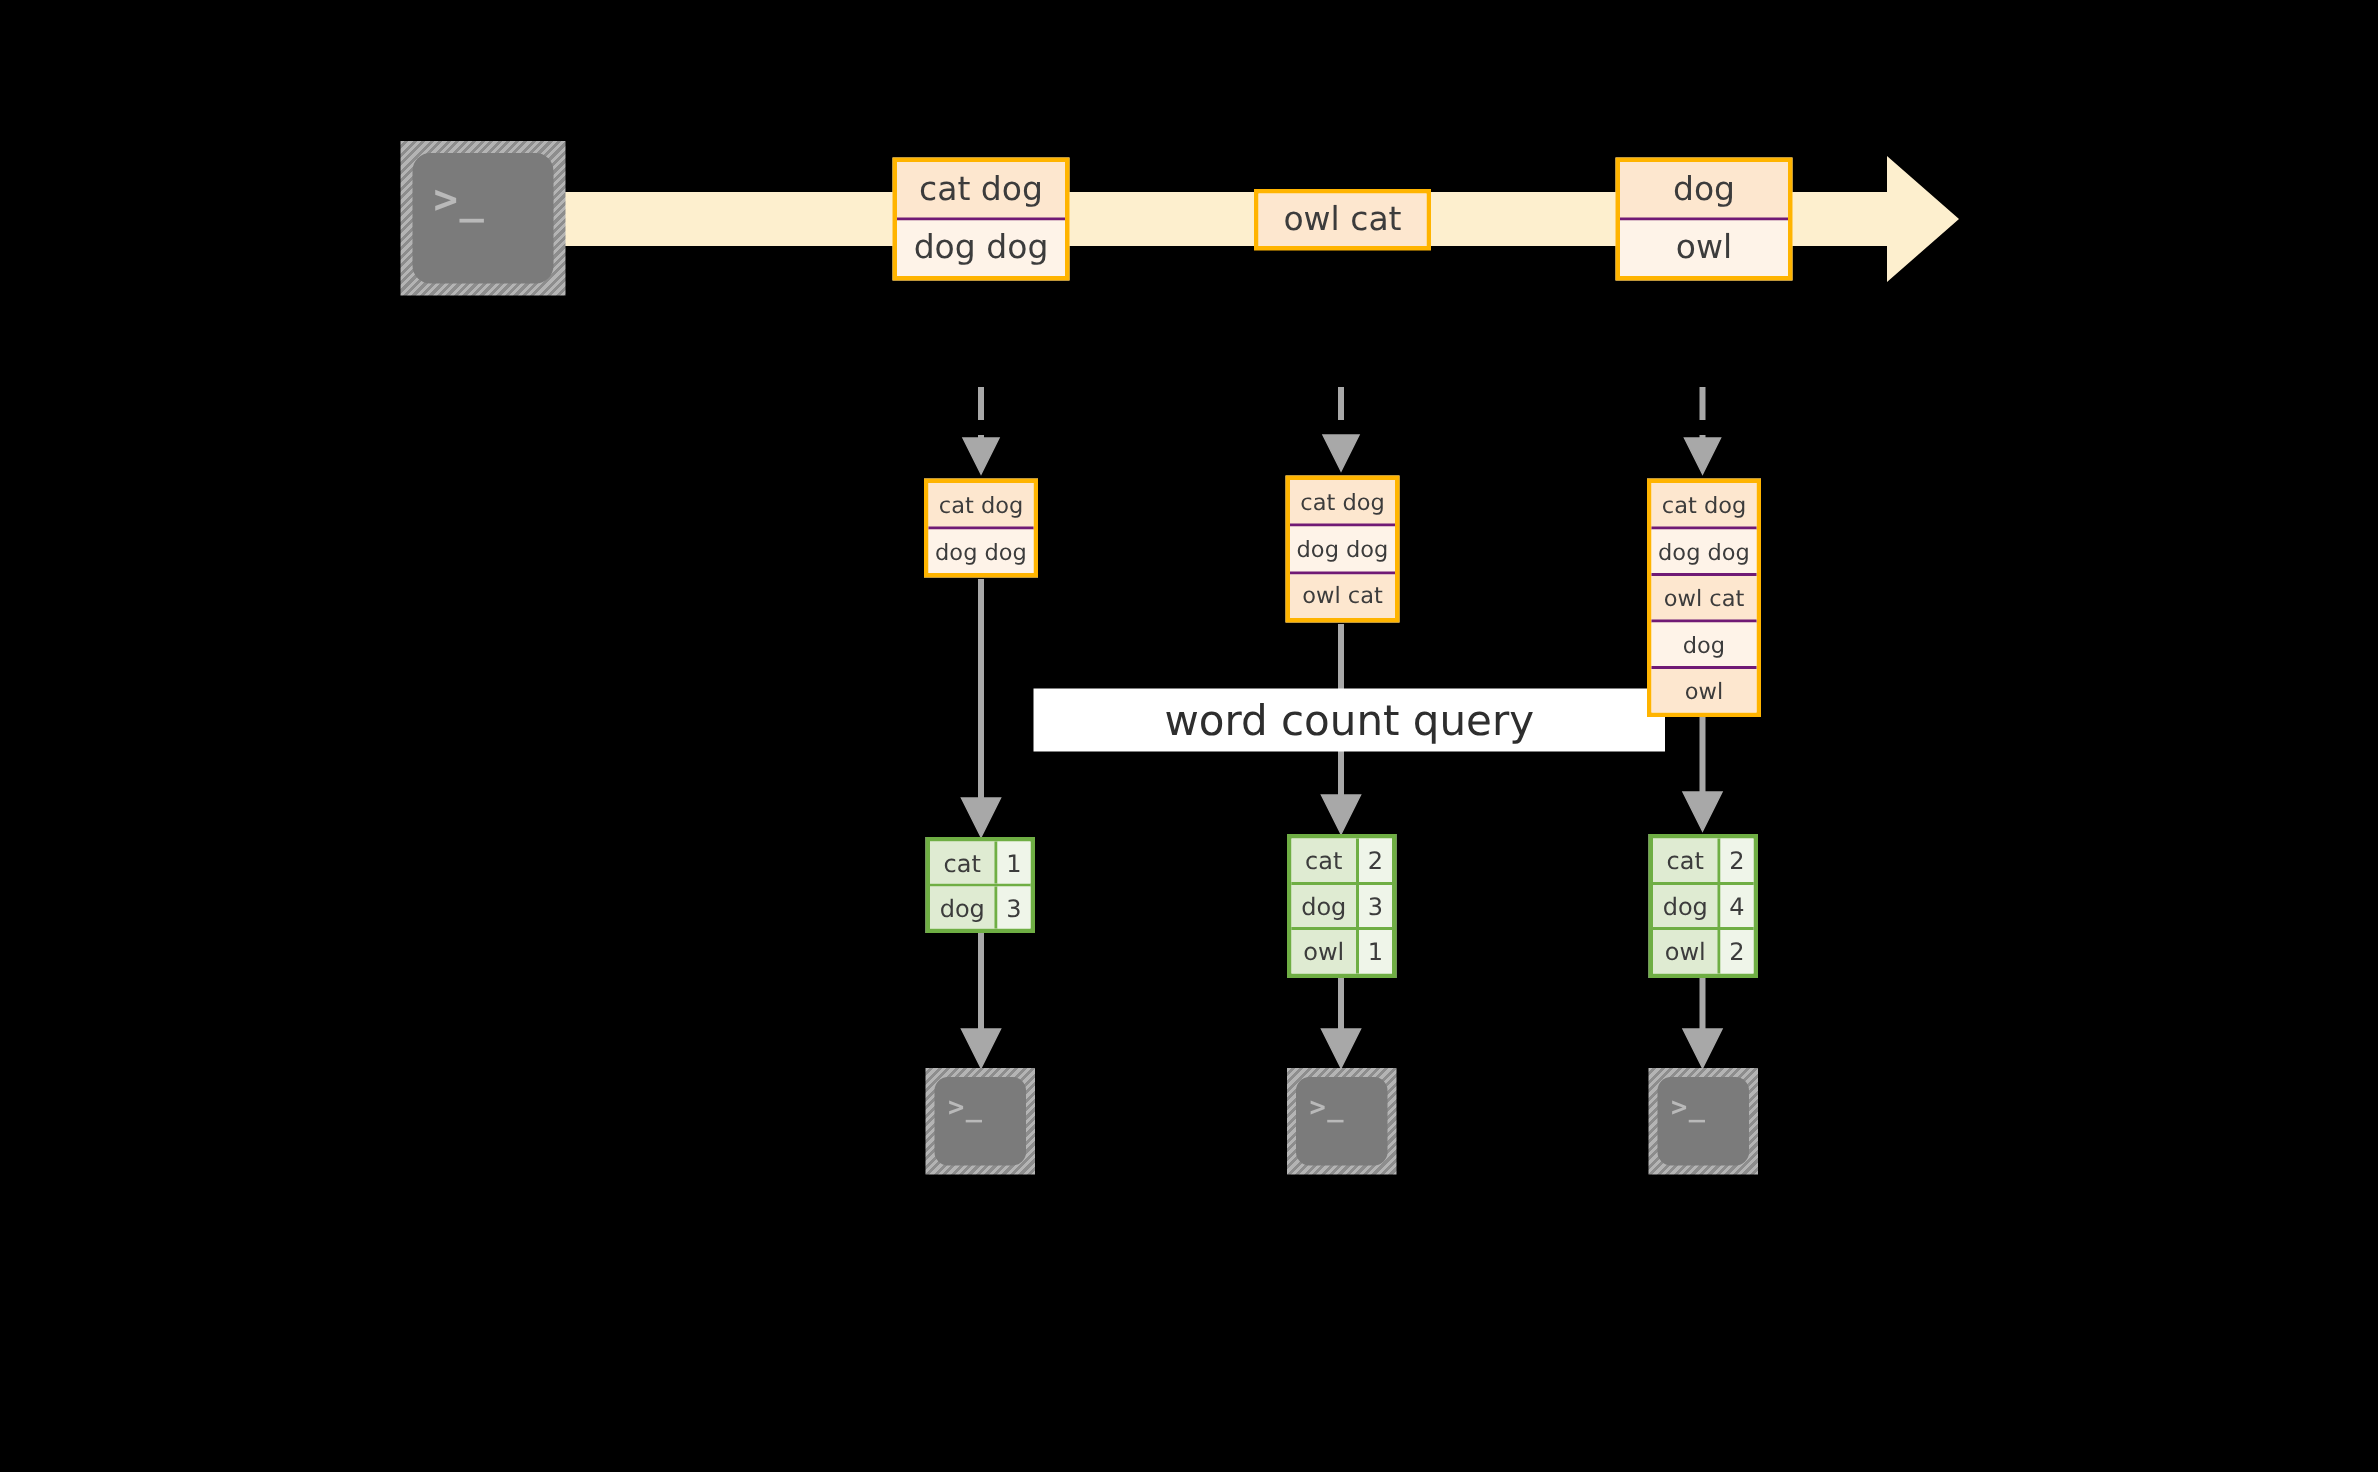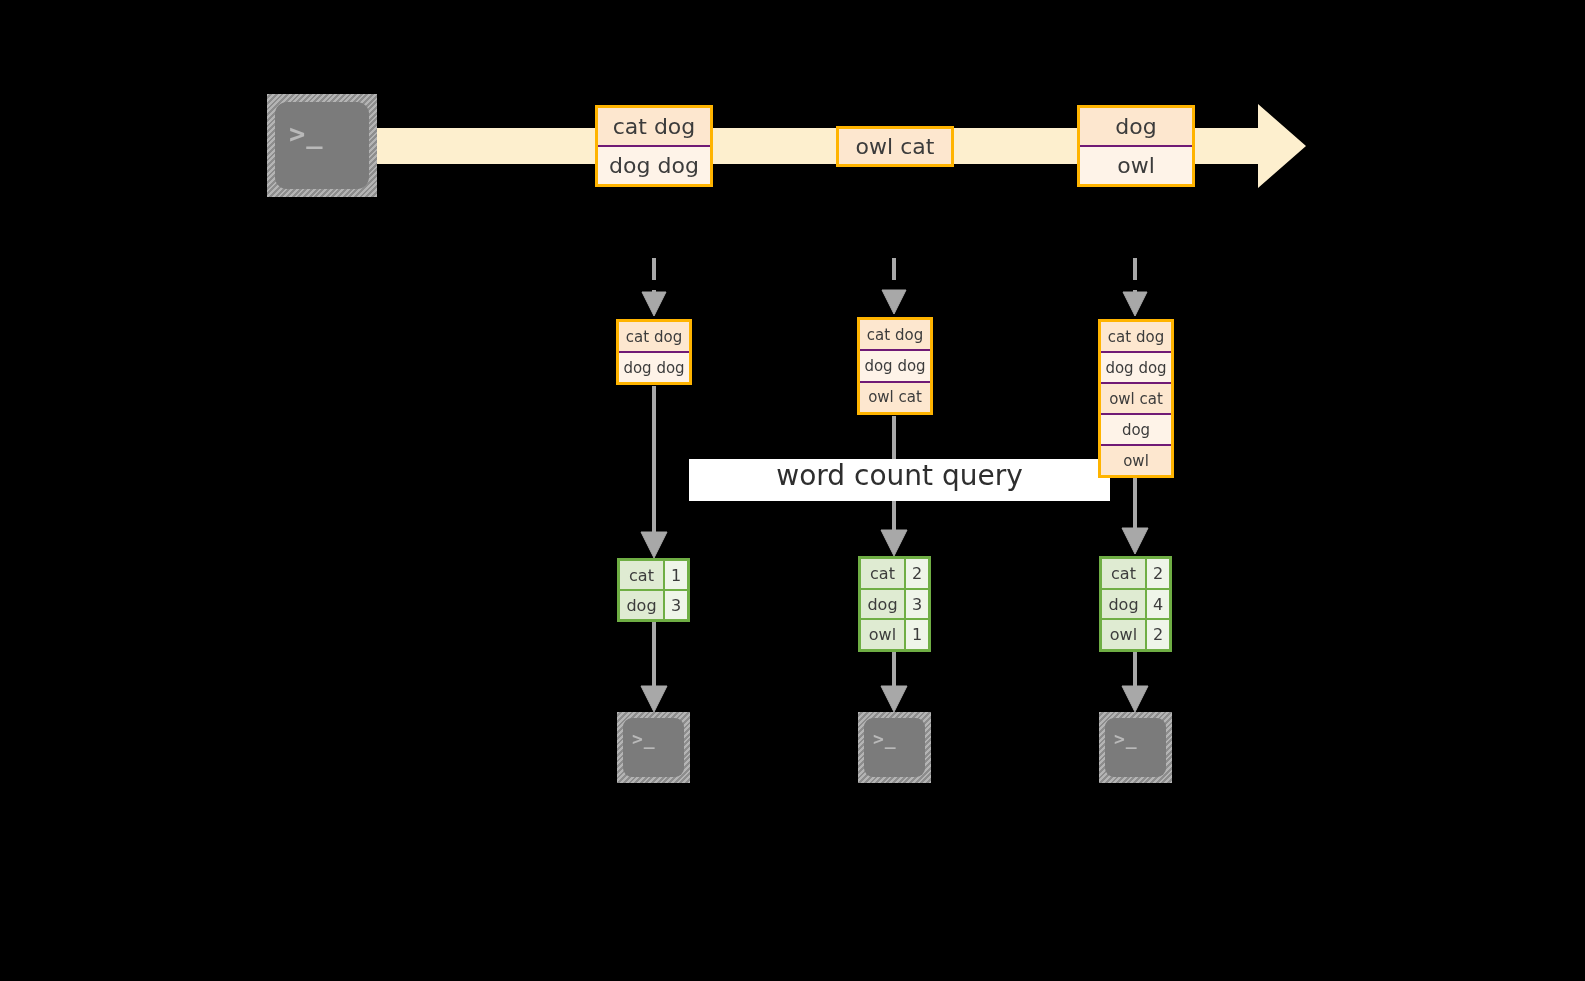--- a/index.html
+++ b/index.html
@@ -69,21 +69,21 @@
     box-sizing:border-box;
     display:flex;align-items:center;justify-content:center;
     color:#3c3c3c;white-space:nowrap;
   }
   .gbox .gcell.k{background:#DFEBD2;border-right:2px solid #6FAE44;}
   .gbox .gcell.v{background:#EFF5E9;}
 
   
   .banner{
     position:absolute;background:#FFFFFF;
-    display:flex;align-items:flex-start;justify-content:center;
+    display:flex;align-items:center;justify-content:center;
     color:#2e2e2e;white-space:nowrap;
   }
 </style>
 </head>
 <body>
 
 <div class="canvas">
 
   <svg class="stream-svg" viewBox="0 0 1585 981" width="1585" height="981">
 

